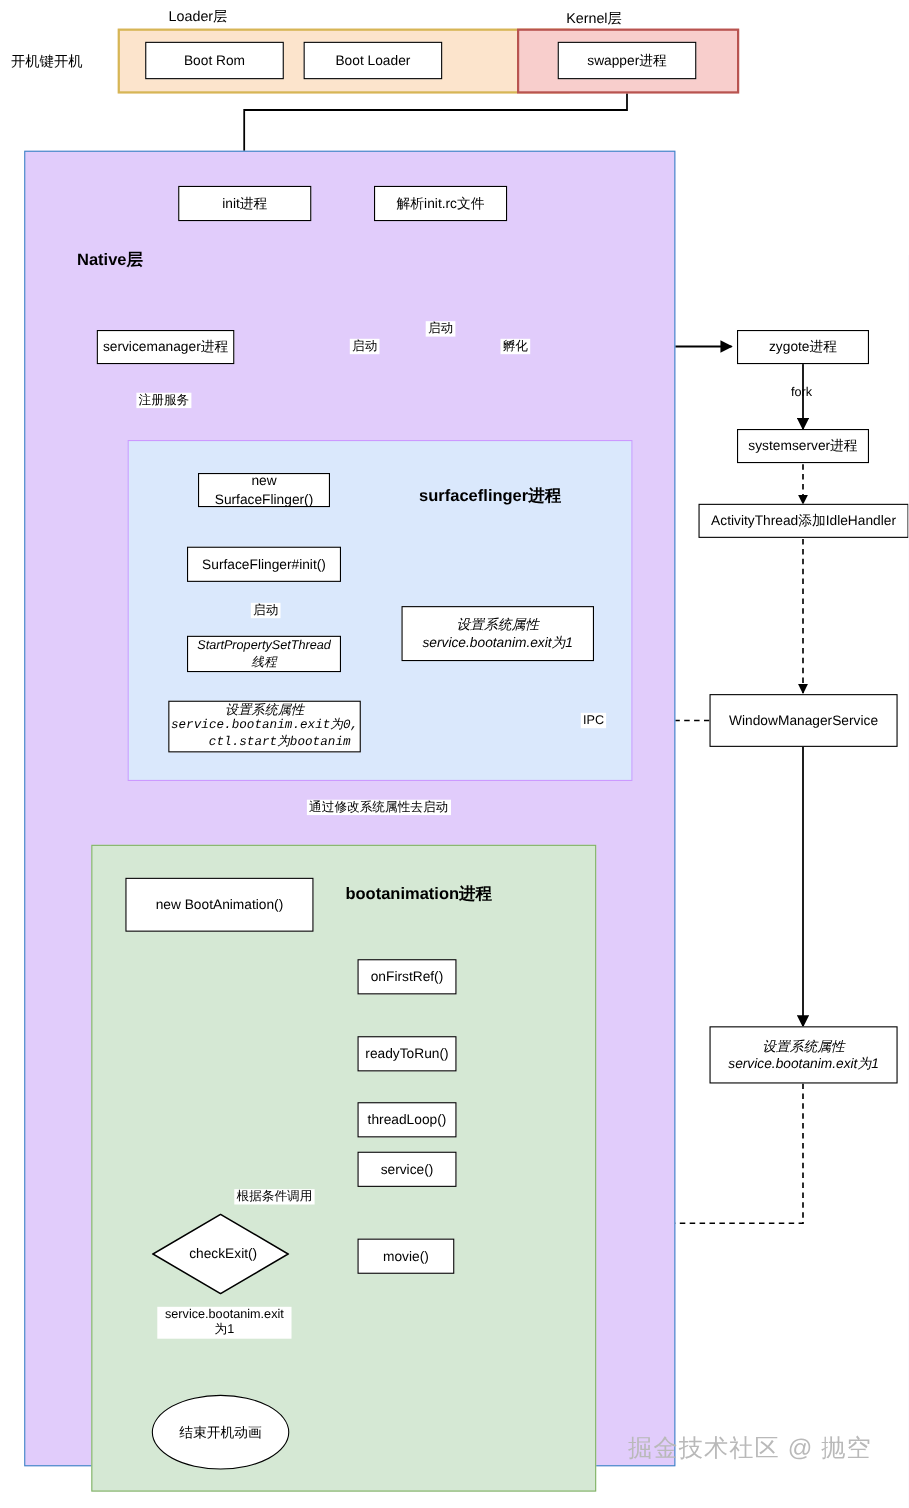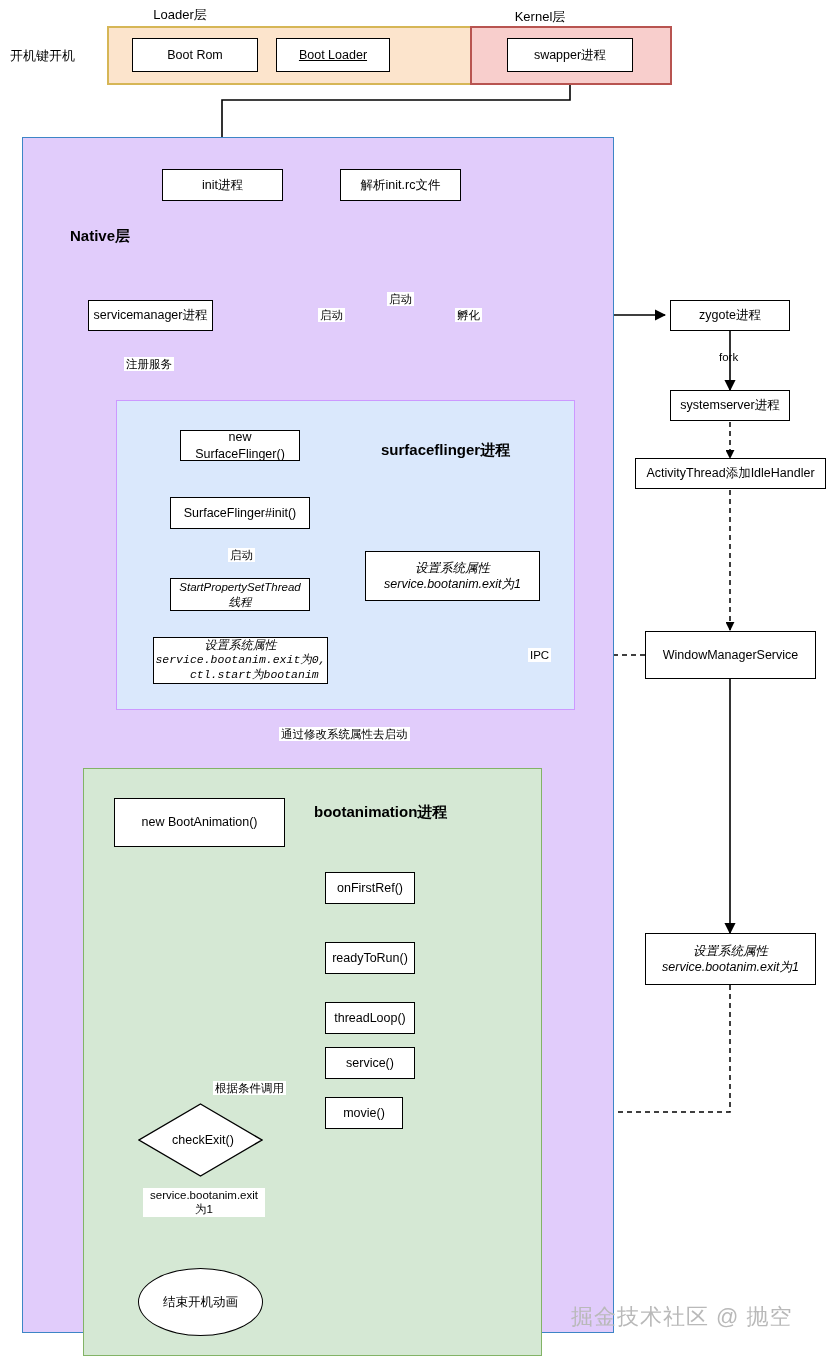--- a/index.html
+++ b/index.html
@@ -197,21 +197,21 @@
 
   <div class="layer-box" style="left:116px; top:400px; width:459px; height:310px; background:#dae8fc; border:1.5px solid #cc99ff;"></div>
   <div class="layer-title-inner" style="left:381px; top:441px;">surfaceflinger进程</div>
 
   <div class="layer-box" style="left:83px; top:768px; width:459px; height:588px; background:#d5e8d4; border:1.5px solid #82b366;"></div>
   <div class="layer-title-inner" style="left:314px; top:803px;">bootanimation进程</div>
 
   <div class="side-label" style="left:10px; top:47px;text-align:right;">开机键开机</div>
 
   <div class="node" style="left:132px; top:38px; width:126px; height:34px;">Boot Rom</div>
-  <div class="node" style="left:276px; top:38px; width:114px; height:34px;text-decoration:underline;">Boot Loader</div>
+  <div class="node" style="left:276px; top:38px; width:126px; height:34px;">Boot Loader</div>
   <div class="node" style="left:507px; top:38px; width:126px; height:34px;">swapper进程</div>
 
   <div class="node" style="left:162px; top:169px; width:121px; height:32px;">init进程</div>
   <div class="node" style="left:340px; top:169px; width:121px; height:32px;">解析init.rc文件</div>
 
   <div class="node" style="left:88px; top:300px; width:125px; height:31px;">servicemanager进程</div>
 
   <div class="node" style="left:670px; top:300px; width:120px; height:31px;">zygote进程</div>
   <div class="node" style="left:670px; top:390px; width:120px; height:31px;">systemserver进程</div>
   <div class="node" style="left:635px; top:458px; width:191px; height:31px;">ActivityThread添加IdleHandler</div>
@@ -236,21 +236,21 @@
   <div class="node two-line" style="left:365px; top:551px; width:175px; height:50px;">
     <span>设置系统属性</span>
     <span>service.bootanim.exit为1</span>
   </div>
 
   <div class="node" style="left:114px; top:798px; width:171px; height:49px;">new BootAnimation()</div>
   <div class="node" style="left:325px; top:872px; width:90px; height:32px;">onFirstRef()</div>
   <div class="node" style="left:325px; top:942px; width:90px; height:32px;">readyToRun()</div>
   <div class="node" style="left:325px; top:1002px; width:90px; height:32px;">threadLoop()</div>
   <div class="node" style="left:325px; top:1047px; width:90px; height:32px;">service()</div>
-  <div class="node" style="left:325px; top:1097px; width:78px; height:32px;text-align:center;">movie()</div>
+  <div class="node" style="left:325px; top:1126px; width:88px; height:32px;text-align:center;">movie()</div>
 
   <svg class="layer-box" style="left:138px; top:1103px; width:125px; height:74px;" viewBox="0 0 125 74">
     <polygon points="62.5,1 124,37 62.5,73 1,37" fill="#ffffff" stroke="#000000" stroke-width="1.4"></polygon>
   </svg>
   <div class="diamond-label" style="left:172px; top:1133px;text-align:center;">checkExit()</div>
 
   <div class="ellipse-node" style="left:138px; top:1268px; width:125px; height:68px;">结束开机动画</div>
 
   <div class="edge-label" style="left:318px; top:308px;">启动</div>
   <div class="edge-label" style="left:387px; top:292px;">启动</div>

